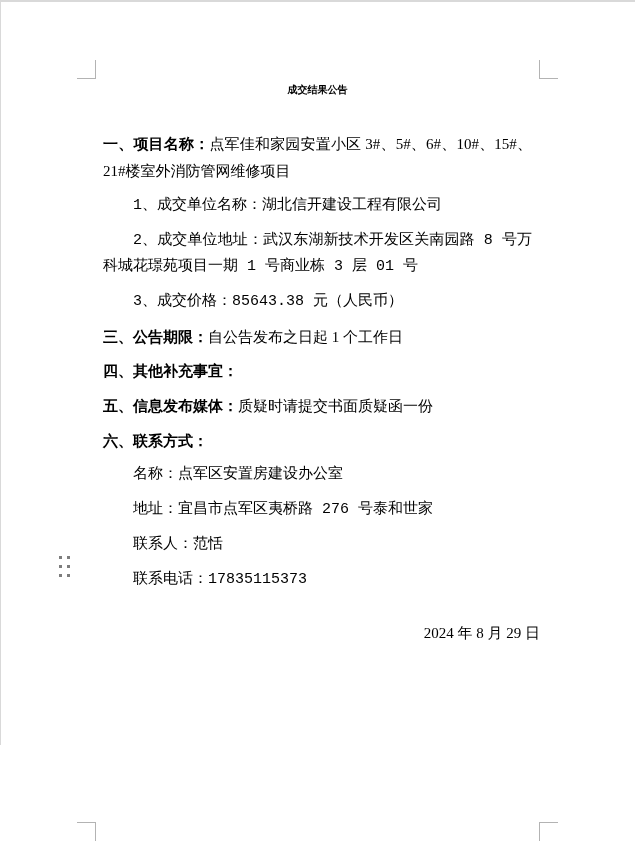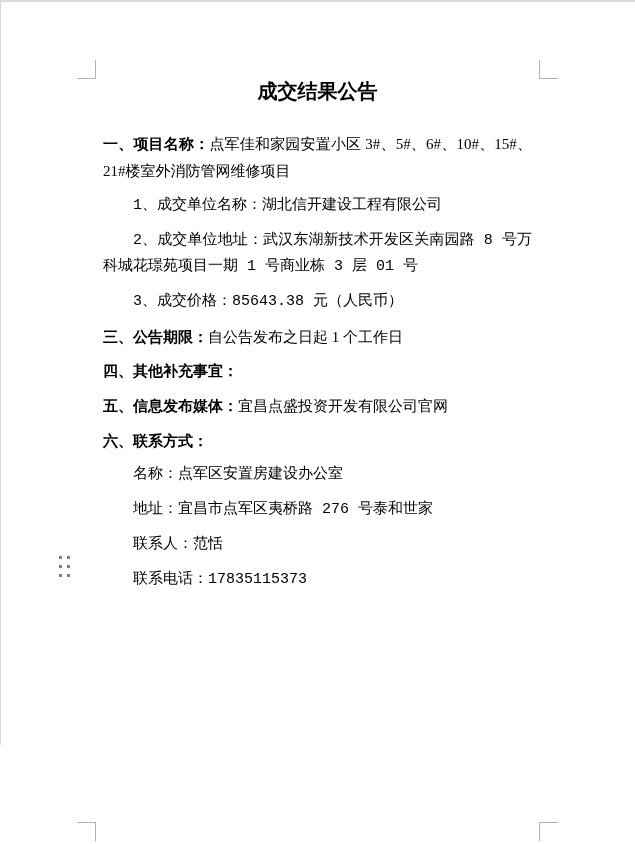--- a/index.html
+++ b/index.html
@@ -29,22 +29,22 @@
     grid-auto-rows: 3px; gap: 6px 5px;
   }
   .dots i { display: block; background: #7d7d7d; }
 
   
   .content {
     position: absolute; left: 95px; top: 78px; width: 445px;
     font-size: 15px; line-height: 26.7px; text-align: justify;
   }
   .title {
-    font-size: 20px; font-weight: 700; text-align: center;
-    font-family: Liberation Serif, serif;
+    font-size: 10px; font-weight: 700; text-align: center;
+    font-family: Liberation Mono, monospace;
     margin: 0 0 26.7px 0; line-height: 26.7px;
   }
   .content p { margin: 8px; }
   .content p.ind { text-indent: 2em; font-family: Liberation Mono, monospace; }
   .lbl {
     font-weight: 700;
     font-family: "Liberation Sans", "DejaVu Sans", sans-serif;
   }
   .date { text-align: right; margin-top: 26.7px; }
 </style>
@@ -81,27 +81,28 @@
 
     <p class="ind">2、成交单位地址：武汉东湖新技术开发区关南园路 8 号万科城花璟苑项目一期 1 号商业栋 3 层 01 号</p>
 
     <p class="ind">3、成交价格：85643.38 元（人民币）</p>
 
     <p><span class="lbl">三、公告期限：</span><span>自公告发布之日起 1 个工作日</span></p>
 
     <p><span class="lbl">四、其他补充事宜：</span></p>
 
 
-    <p><span class="lbl">五、信息发布媒体：</span><span>宜昌点盛投资开发有限公司官网</span></p>
+    <p><span class="lbl">五、信息发布媒体：</span><span>质疑时请提交书面质疑函一份</span></p>
 
     <p><span class="lbl">六、联系方式：</span></p>
 
     <p class="ind">名称：点军区安置房建设办公室</p>
 
     <p class="ind">地址：宜昌市点军区夷桥路 276 号泰和世家</p>
 
     <p class="ind">联系人：范恬</p>
 
     <p class="ind">联系电话：17835115373</p>
 
+    <div class="date">2024 年 8 月 29 日</div>
 
   </div>
 </div>
 
 </body></html>

